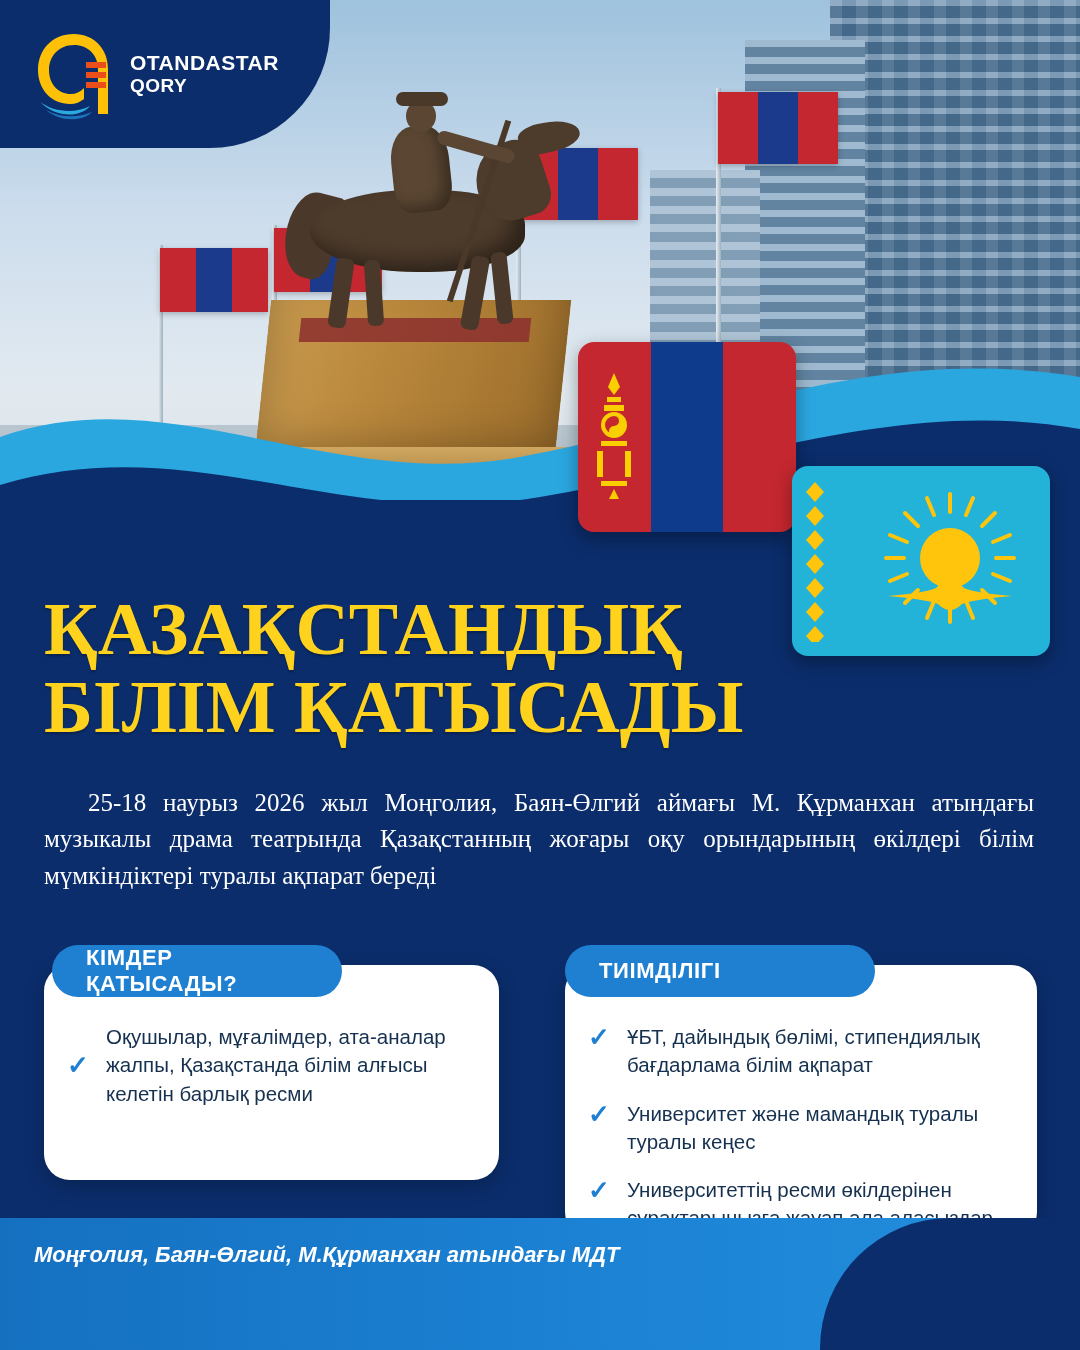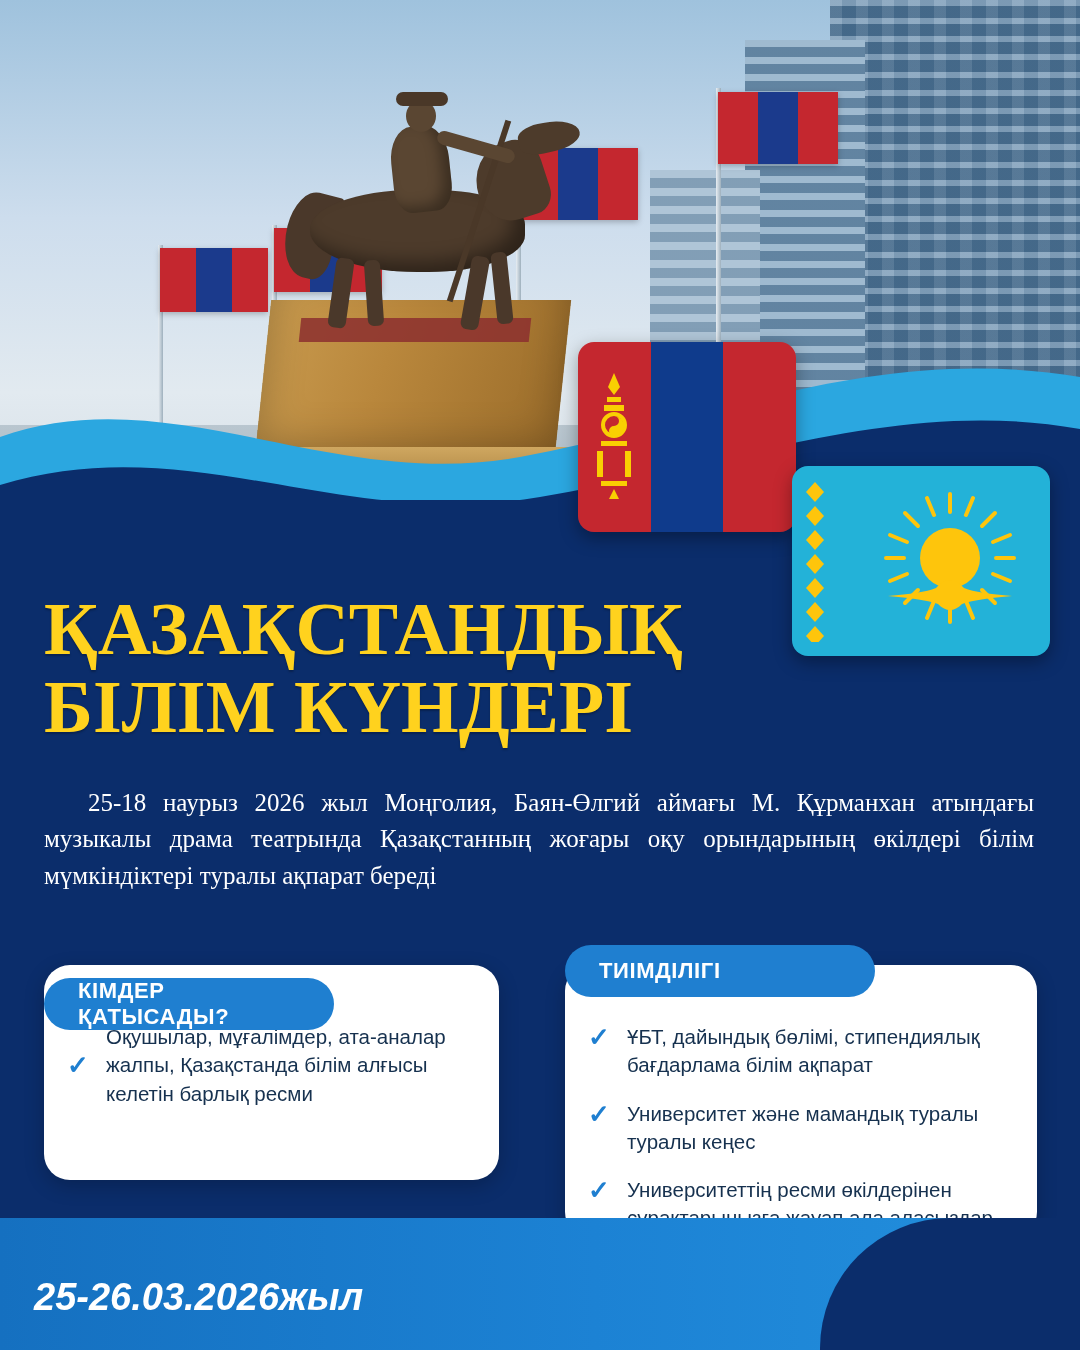--- a/index.html
+++ b/index.html
@@ -220,21 +220,21 @@
   .card-left { left: 44px; top: 965px; width: 455px; height: 215px; }
   .card-right { left: 565px; top: 965px; width: 472px; height: 273px; }
 
   .chip {
     position:absolute; top: -20px; left: 0; height: 52px;
     background:#1F7FD0; border-radius: 26px;
     display:flex; align-items:center; padding: 0 34px;
     color:#ffffff; font-size: 22px; font-weight: 800; letter-spacing: .6px;
     z-index: 10;
   }
-  .chip-left { left: 0; width: 290px; margin-top: 33px; }
+  .chip-left { left: 8px; width: 290px; }
   .chip-right { left: 0; width: 310px; }
 
   .bullets { position:absolute; left: 20px; right: 18px; top: 58px; }
   .bullet {
     display:flex; gap: 14px; align-items: flex-start; margin-bottom: 20px;
   }
   .check {
     flex: 0 0 auto; color:#1F7FD0; font-size: 26px; line-height: 1.1;
     font-weight: 700; width: 28px; text-align:center;
   }
@@ -317,20 +317,34 @@
       <div class="rider-head"></div>
       <div class="rider-hat"></div>
     </div>
 
     <svg class="wave" viewBox="0 0 1080 230" preserveAspectRatio="none">
       <path d="M0,120 C170,60 330,175 520,140 C700,108 870,25 1080,60 L1080,230 L0,230 Z" fill="#2BA7E0"></path>
       <path d="M0,168 C190,110 340,215 540,180 C740,146 900,80 1080,112 L1080,230 L0,230 Z" fill="#0b2d6b"></path>
     </svg>
   </div>
 
+  <div class="logo-panel">
+    <div class="logo-mark">
+      <svg viewBox="0 0 86 92" width="86" height="92">
+        <path d="M44 6 C22 6 8 22 8 42 C8 62 22 76 40 76 C46 76 50 74 54 71 L54 60 C50 64 46 66 41 66 C28 66 19 56 19 42 C19 28 29 17 44 17 C58 17 68 27 68 41 L68 86 L78 86 L78 41 C78 21 64 6 44 6 Z" fill="#FFC107"></path>
+        <path d="M56 34 L76 34 L76 40 L56 40 Z M56 44 L76 44 L76 50 L56 50 Z M56 54 L76 54 L76 60 L56 60 Z" fill="#E94E1B"></path>
+        <path d="M10 74 C24 84 44 86 60 78 C50 90 26 90 10 74 Z" fill="#29ABE2"></path>
+        <path d="M16 82 C30 90 48 90 62 84 C52 94 30 94 16 82 Z" fill="#1C75BC"></path>
+      </svg>
+    </div>
+    <div class="logo-text">
+      <div class="l1">OTANDASTAR</div>
+      <div class="l2">QORY</div>
+    </div>
+  </div>
 
   <div class="body-area"></div>
 
   <div class="flag-mn">
     <div class="stripe s1">
       <svg class="soy" viewBox="0 0 46 136">
         <g fill="#F9CF02">
           <path d="M23 4 L29 18 L23 26 L17 18 Z"></path>
           <rect x="16" y="28" width="14" height="5"></rect>
           <path d="M13 36 h20 v6 h-20 z"></path>
@@ -379,21 +393,21 @@
         <path d="M13 26 l9 10 -9 10 -9 -10 z"></path>
         <path d="M13 50 l9 10 -9 10 -9 -10 z"></path>
         <path d="M13 74 l9 10 -9 10 -9 -10 z"></path>
         <path d="M13 98 l9 10 -9 10 -9 -10 z"></path>
         <path d="M13 122 l9 10 -9 10 -9 -10 z"></path>
         <path d="M13 146 l9 10 -9 10 -9 -10 z"></path>
       </g>
     </svg>
   </div>
 
-  <h1 class="title">ҚАЗАҚСТАНДЫҚ БІЛІМ КҮНДЕРІ</h1>
+  <h1 class="title">ҚАЗАҚСТАНДЫҚ БІЛІМ ҚАТЫСАДЫ</h1>
 
   <p class="desc">25-18 наурыз 2026 жыл Моңголия, Баян-Өлгий аймағы М. Құрманхан атындағы музыкалы драма театрында Қазақстанның жоғары оқу орындарының өкілдері білім мүмкіндіктері туралы ақпарат береді</p>
 
   <div class="card card-left">
     <div class="chip chip-left">КІМДЕР ҚАТЫСАДЫ?</div>
     <div class="bullets">
       <div class="bullet">
         <span class="check">✓</span>
         <span class="btext">Оқушылар, мұғалімдер, ата-аналар жалпы, Қазақстанда білім алғысы келетін барлық ресми</span>
       </div>
@@ -412,16 +426,16 @@
         <span class="btext">Университет және мамандық туралы туралы кеңес</span>
       </div>
       <div class="bullet">
         <span class="check">✓</span>
         <span class="btext">Университеттің ресми өкілдерінен сұрақтарыңызға жауап ала аласыздар</span>
       </div>
     </div>
   </div>
 
   <div class="footer">
-    <div class="foot-line2">25-26.03.2026жыл</div>
+    <div class="foot-line1">Моңғолия, Баян-Өлгий, М.Құрманхан атындағы МДТ</div>
   </div>
 
 </div>
 
 </body></html>

